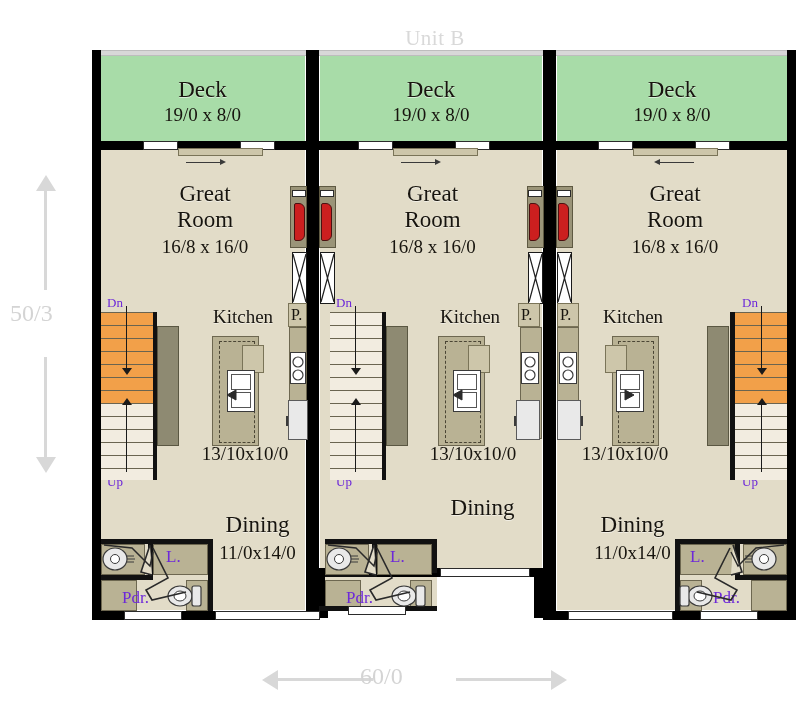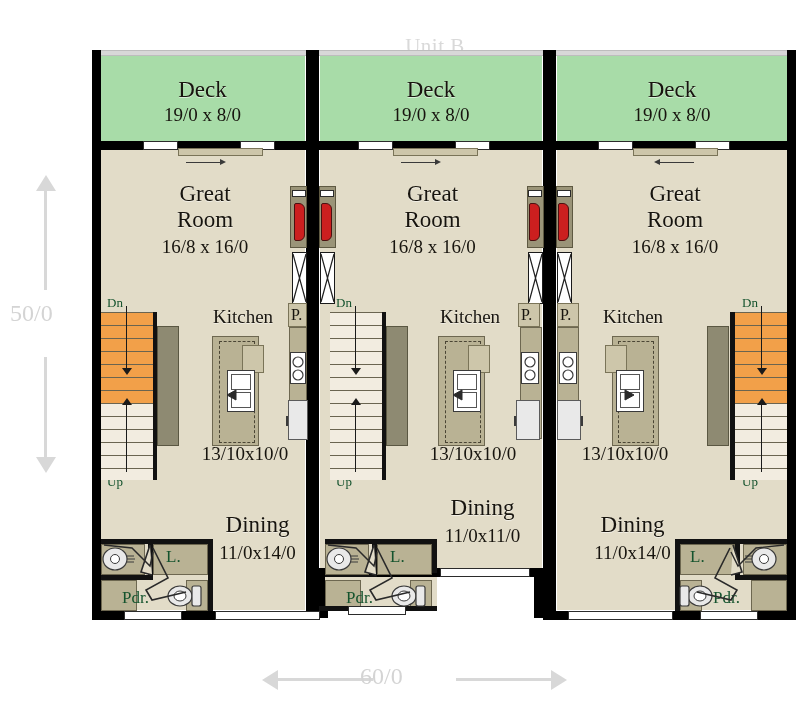--- a/index.html
+++ b/index.html
@@ -59,21 +59,21 @@
     position: absolute;
     text-align: center;
     color: #17140e;
     font-size: 19px;
     white-space: nowrap;
     user-select: none;
   }
   .tiny-label {
     position: absolute;
     font-size: 13px;
-    color: #14532d;
+    color: #6d28d9;
     white-space: nowrap;
     user-select: none;
   }
   .pantry-label {
     position: absolute;
     font-size: 16px;
     color: #17140e;
     white-space: nowrap;
     user-select: none;
   }
@@ -124,21 +124,21 @@
   .dirhead.down { border-left:5px solid transparent; border-right:5px solid transparent; border-top:7px solid #1a1a1a; }
   .dirhead.up   { border-left:5px solid transparent; border-right:5px solid transparent; border-bottom:7px solid #1a1a1a; }
 
   svg.ovl { position:absolute; left:0; top:0; width:800px; height:708px; pointer-events:none; }
 </style>
 </head>
 <body>
 
 <div id="plan">
 
-  <div class="unit-label" style="left:355px; top:34px; width:160px;">Unit B</div>
+  <div class="unit-label" style="left:355px; top:26px; width:160px;">Unit B</div>
 
   <div class="abs" style="left:96px; top:50px; width:692px; height:6px; background:#d8d8d8; border:1px solid #bdbdbd; box-sizing:border-box;"></div>
 
   <div class="deck" style="left:100px; top:56px; width:205px; height:85px;"></div>
   <div class="deck" style="left:320px; top:56px; width:222px; height:85px;"></div>
   <div class="deck" style="left:557px; top:56px; width:230px; height:85px;"></div>
 
   <div class="floor" style="left:100px; top:148px; width:205px; height:462px;"></div>
   <div class="floor" style="left:320px; top:148px; width:222px; height:420px;"></div>
   <div class="floor" style="left:557px; top:148px; width:230px; height:462px;"></div>
@@ -309,21 +309,20 @@
   <div class="abs" style="left:457px; top:392px; width:20px; height:16px; border:1px solid #555; box-sizing:border-box;"></div>
   <div class="room-size" style="left:408px; top:443px; width:130px;">13/10x10/0</div>
 
   <div class="cab-lt" style="left:518px; top:303px; width:22px; height:24px;"></div>
   <div class="pantry-label" style="left:521px; top:306px;">P.</div>
   <div class="cab" style="left:520px; top:327px; width:22px; height:112px;"></div>
   <div class="white-box" style="left:521px; top:352px; width:18px; height:32px;"></div>
   <div class="grey-box" style="left:516px; top:400px; width:24px; height:40px;"></div>
 
   <div class="room-name" style="left:420px; top:496px; width:125px;">Dining</div>
-  <div class="room-size" style="left:420px; top:525px; width:125px;">11/0x11/0</div>
 
   <div class="wall-thin" style="left:325px; top:539px; width:112px; height:5px;"></div>
   <div class="wall-thin" style="left:432px; top:539px; width:5px; height:34px;"></div>
   <div class="wall-thin" style="left:325px; top:575px; width:52px; height:5px;"></div>
   <div class="wall-thin" style="left:372px; top:544px; width:5px; height:31px;"></div>
   <div class="cab" style="left:325px; top:544px; width:44px; height:31px;"></div>
   <div class="cab" style="left:377px; top:544px; width:55px; height:31px;"></div>
   <div class="tiny-label" style="left:390px; top:547px; font-size:17px;">L.</div>
   <div class="cab" style="left:325px; top:580px; width:36px; height:31px;"></div>
   <div class="cab" style="left:410px; top:580px; width:22px; height:31px;"></div>
@@ -458,21 +457,21 @@
 
     <g stroke="#3a3a3a" stroke-width="2">
       <path d="M287 416 v10"></path>
       <path d="M515 416 v10"></path>
       <path d="M582 416 v10"></path>
     </g>
   </svg>
 
   <div class="dimhead up" style="left:36px; top:175px;"></div>
   <div class="dimline-v" style="left:44px; top:190px; height:100px;"></div>
-  <div class="dim-text" style="left:10px; top:300px;">50/0</div>
+  <div class="dim-text" style="left:10px; top:300px;">50/3</div>
   <div class="dimline-v" style="left:44px; top:357px; height:100px;"></div>
   <div class="dimhead down" style="left:36px; top:457px;"></div>
 
   <div class="dimhead left" style="left:262px; top:670px;"></div>
   <div class="dimline-h" style="left:278px; top:678px; width:95px;"></div>
   <div class="dim-text" style="left:360px; top:663px;">60/0</div>
   <div class="dimline-h" style="left:456px; top:678px; width:95px;"></div>
   <div class="dimhead right" style="left:551px; top:670px;"></div>
 
 </div>

